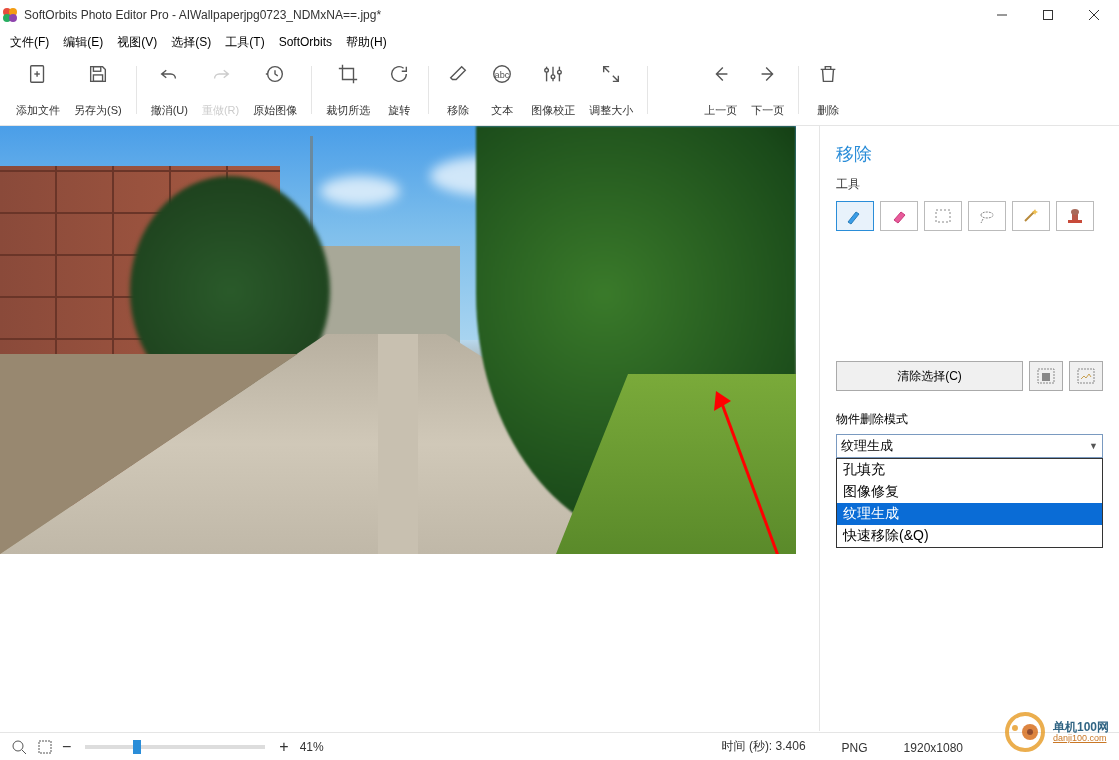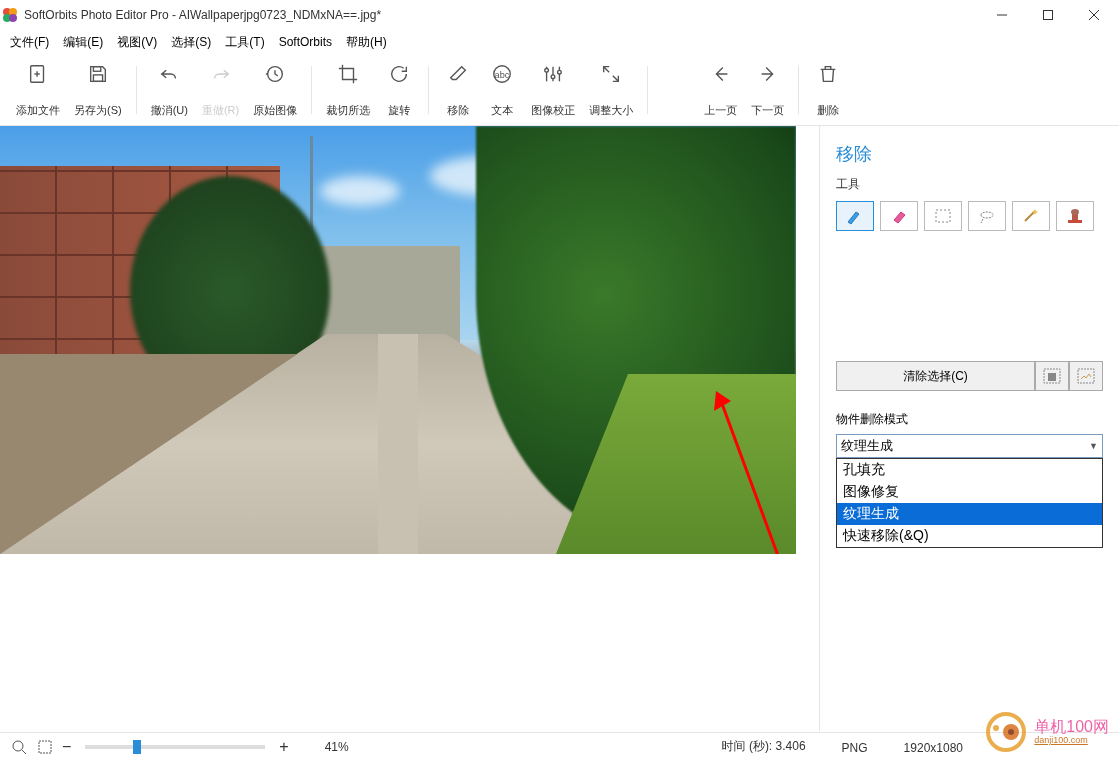--- a/index.html
+++ b/index.html
@@ -43,42 +43,42 @@
 .arrow{position:absolute;top:260px;right:0;width:90px;height:210px;pointer-events:none;}
 
 .side-panel { width: 300px; padding: 16px; border-left: 1px solid #e5e5e5; background: #fff; position: relative; }
 .panel-title { color: #2a8dd8; font-size: 18px; font-weight: normal; margin-bottom: 10px; }
 .panel-label { font-size: 12px; color: #333; margin-bottom: 8px; }
 .tool-row { display: flex; gap: 6px; margin-bottom: 20px; }
 .toolbox { width: 38px; height: 30px; border: 1px solid #bbb; display: flex; align-items: center; justify-content: center; cursor: pointer; background: #fff; }
 .toolbox.sel { border: 1px solid #2a8dd8; background: #e8f2fb; }
 .toolbox svg { width: 20px; height: 18px; }
 
-.action-row { display: flex; margin-top: 130px; margin-bottom: 20px; }
+.action-row { display: flex; gap: 6px; margin-top: 130px; margin-bottom: 20px; }
 .clear-btn { flex: 1; height: 30px; border: 1px solid #aaa; background: #f0f0f0; font-size: 12px; cursor: pointer; }
 .icon-btn { width: 34px; height: 30px; border: 1px solid #aaa; background: #f0f0f0; cursor: pointer; display:flex;align-items:center;justify-content:center; }
 
 .mode-label { font-size: 12px; margin-bottom: 6px; }
 .combo { width: 100%; height: 24px; border: 1px solid #7a9ac0; font-size: 13px; padding: 2px 4px; background: #fff; display: flex; align-items: center; justify-content: space-between; cursor: pointer; }
 .combo .arrow-d { font-size: 9px; color: #555; }
 .dropdown { position: absolute; left: 16px; right: 16px; border: 1px solid #333; background: #fff; }
 .dropdown .opt { padding: 2px 6px; font-size: 14px; cursor: pointer; }
 .dropdown .opt.highlight { background: #0a6cd6; color: #fff; }
 
 .statusbar { position: absolute; bottom: 0; left: 0; right: 0; height: 28px; border-top: 1px solid #e5e5e5; display: flex; align-items: center; padding: 0 10px; font-size: 12px; color: #333; background: #fff; }
 .sb-left { display: flex; align-items: center; gap: 8px; }
 .sb-icon { width: 18px; height: 18px; display:flex;align-items:center;justify-content:center; cursor:pointer; }
 .slider { width: 180px; height: 4px; background: #ddd; position: relative; margin: 0 6px; }
 .slider .thumb { position: absolute; top: -5px; left: 48px; width: 8px; height: 14px; background: #2a8dd8; }
 .sb-spacer { flex: 1; }
 .sb-right { display: flex; align-items: flex-end; gap: 36px; }
 
 .watermark { position: absolute; right: 10px; bottom: 6px; display: flex; align-items: center; gap: 6px; opacity: 0.85; }
 .watermark .wlogo { width: 44px; height: 44px; }
-.watermark .wtext { font-size: 16px; color: #ec4899; font-weight: normal; line-height: 1; }
+.watermark .wtext { font-size: 12px; color: #0c4a6e; font-weight: bold; line-height: 1; }
 .watermark .wsub { font-size: 9px; color: #c06000; text-decoration: underline; }
 </style>
 </head>
 <body>
 
 <div class="titlebar">
   <svg class="logo" viewBox="0 0 16 16">
       <circle cx="5" cy="5" r="4" fill="#e74c3c"></circle>
       <circle cx="11" cy="5" r="4" fill="#f39c12"></circle>
       <circle cx="5" cy="11" r="4" fill="#27ae60"></circle>
@@ -349,21 +349,21 @@
     <div class="sb-icon">
         <svg width="16" height="16" viewBox="0 0 16 16" fill="none" stroke="#555">
           <rect x="2" y="2" width="12" height="12" stroke-dasharray="2 1"></rect>
         </svg>
       </div>
     <span style="font-size:16px;cursor:pointer;">−</span>
     <div class="slider">
         <div class="thumb"></div>
       </div>
     <span style="font-size:16px;cursor:pointer;">+</span>
-    <span style="margin-left:28px">41%</span>
+    <span style="margin-left:3px">41%</span>
   </div>
   <div class="sb-spacer"></div>
   <div class="sb-right">
     <span><span>时间 (秒):</span> <span>3.406</span></span>
     <span>PNG</span>
     <span>1920x1080</span>
     <span style="width:110px"></span>
   </div>
 </div>
 

